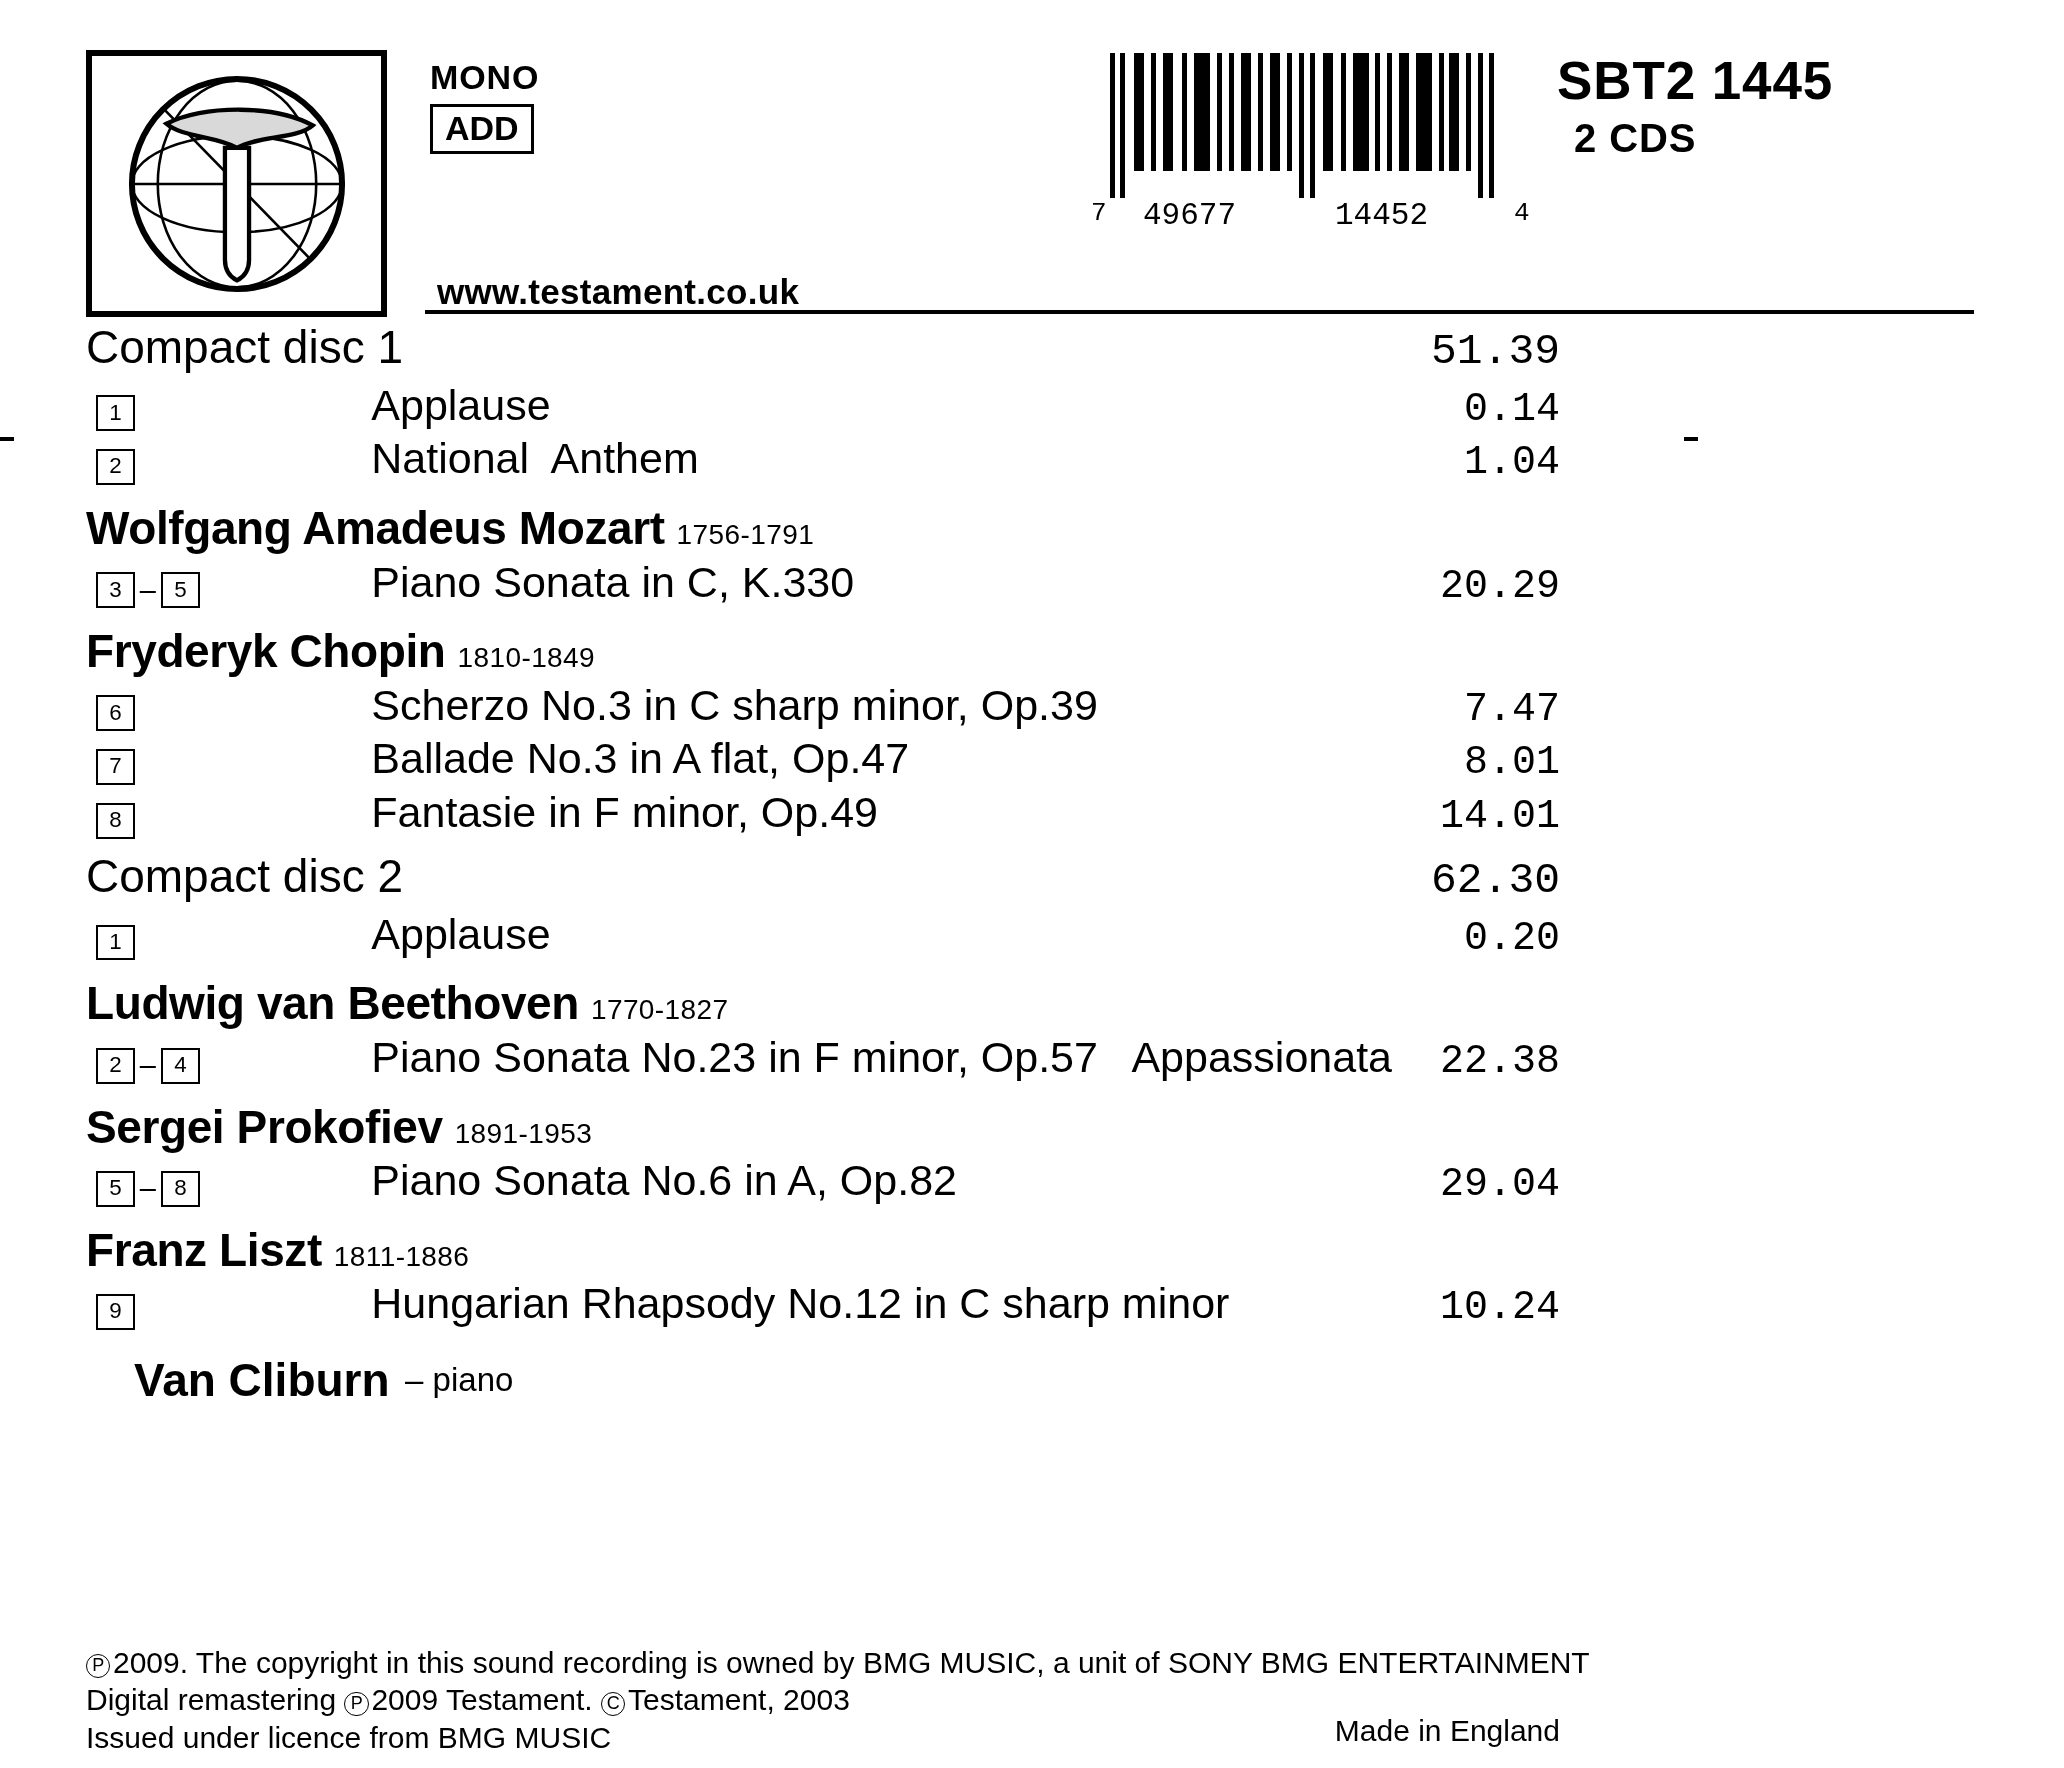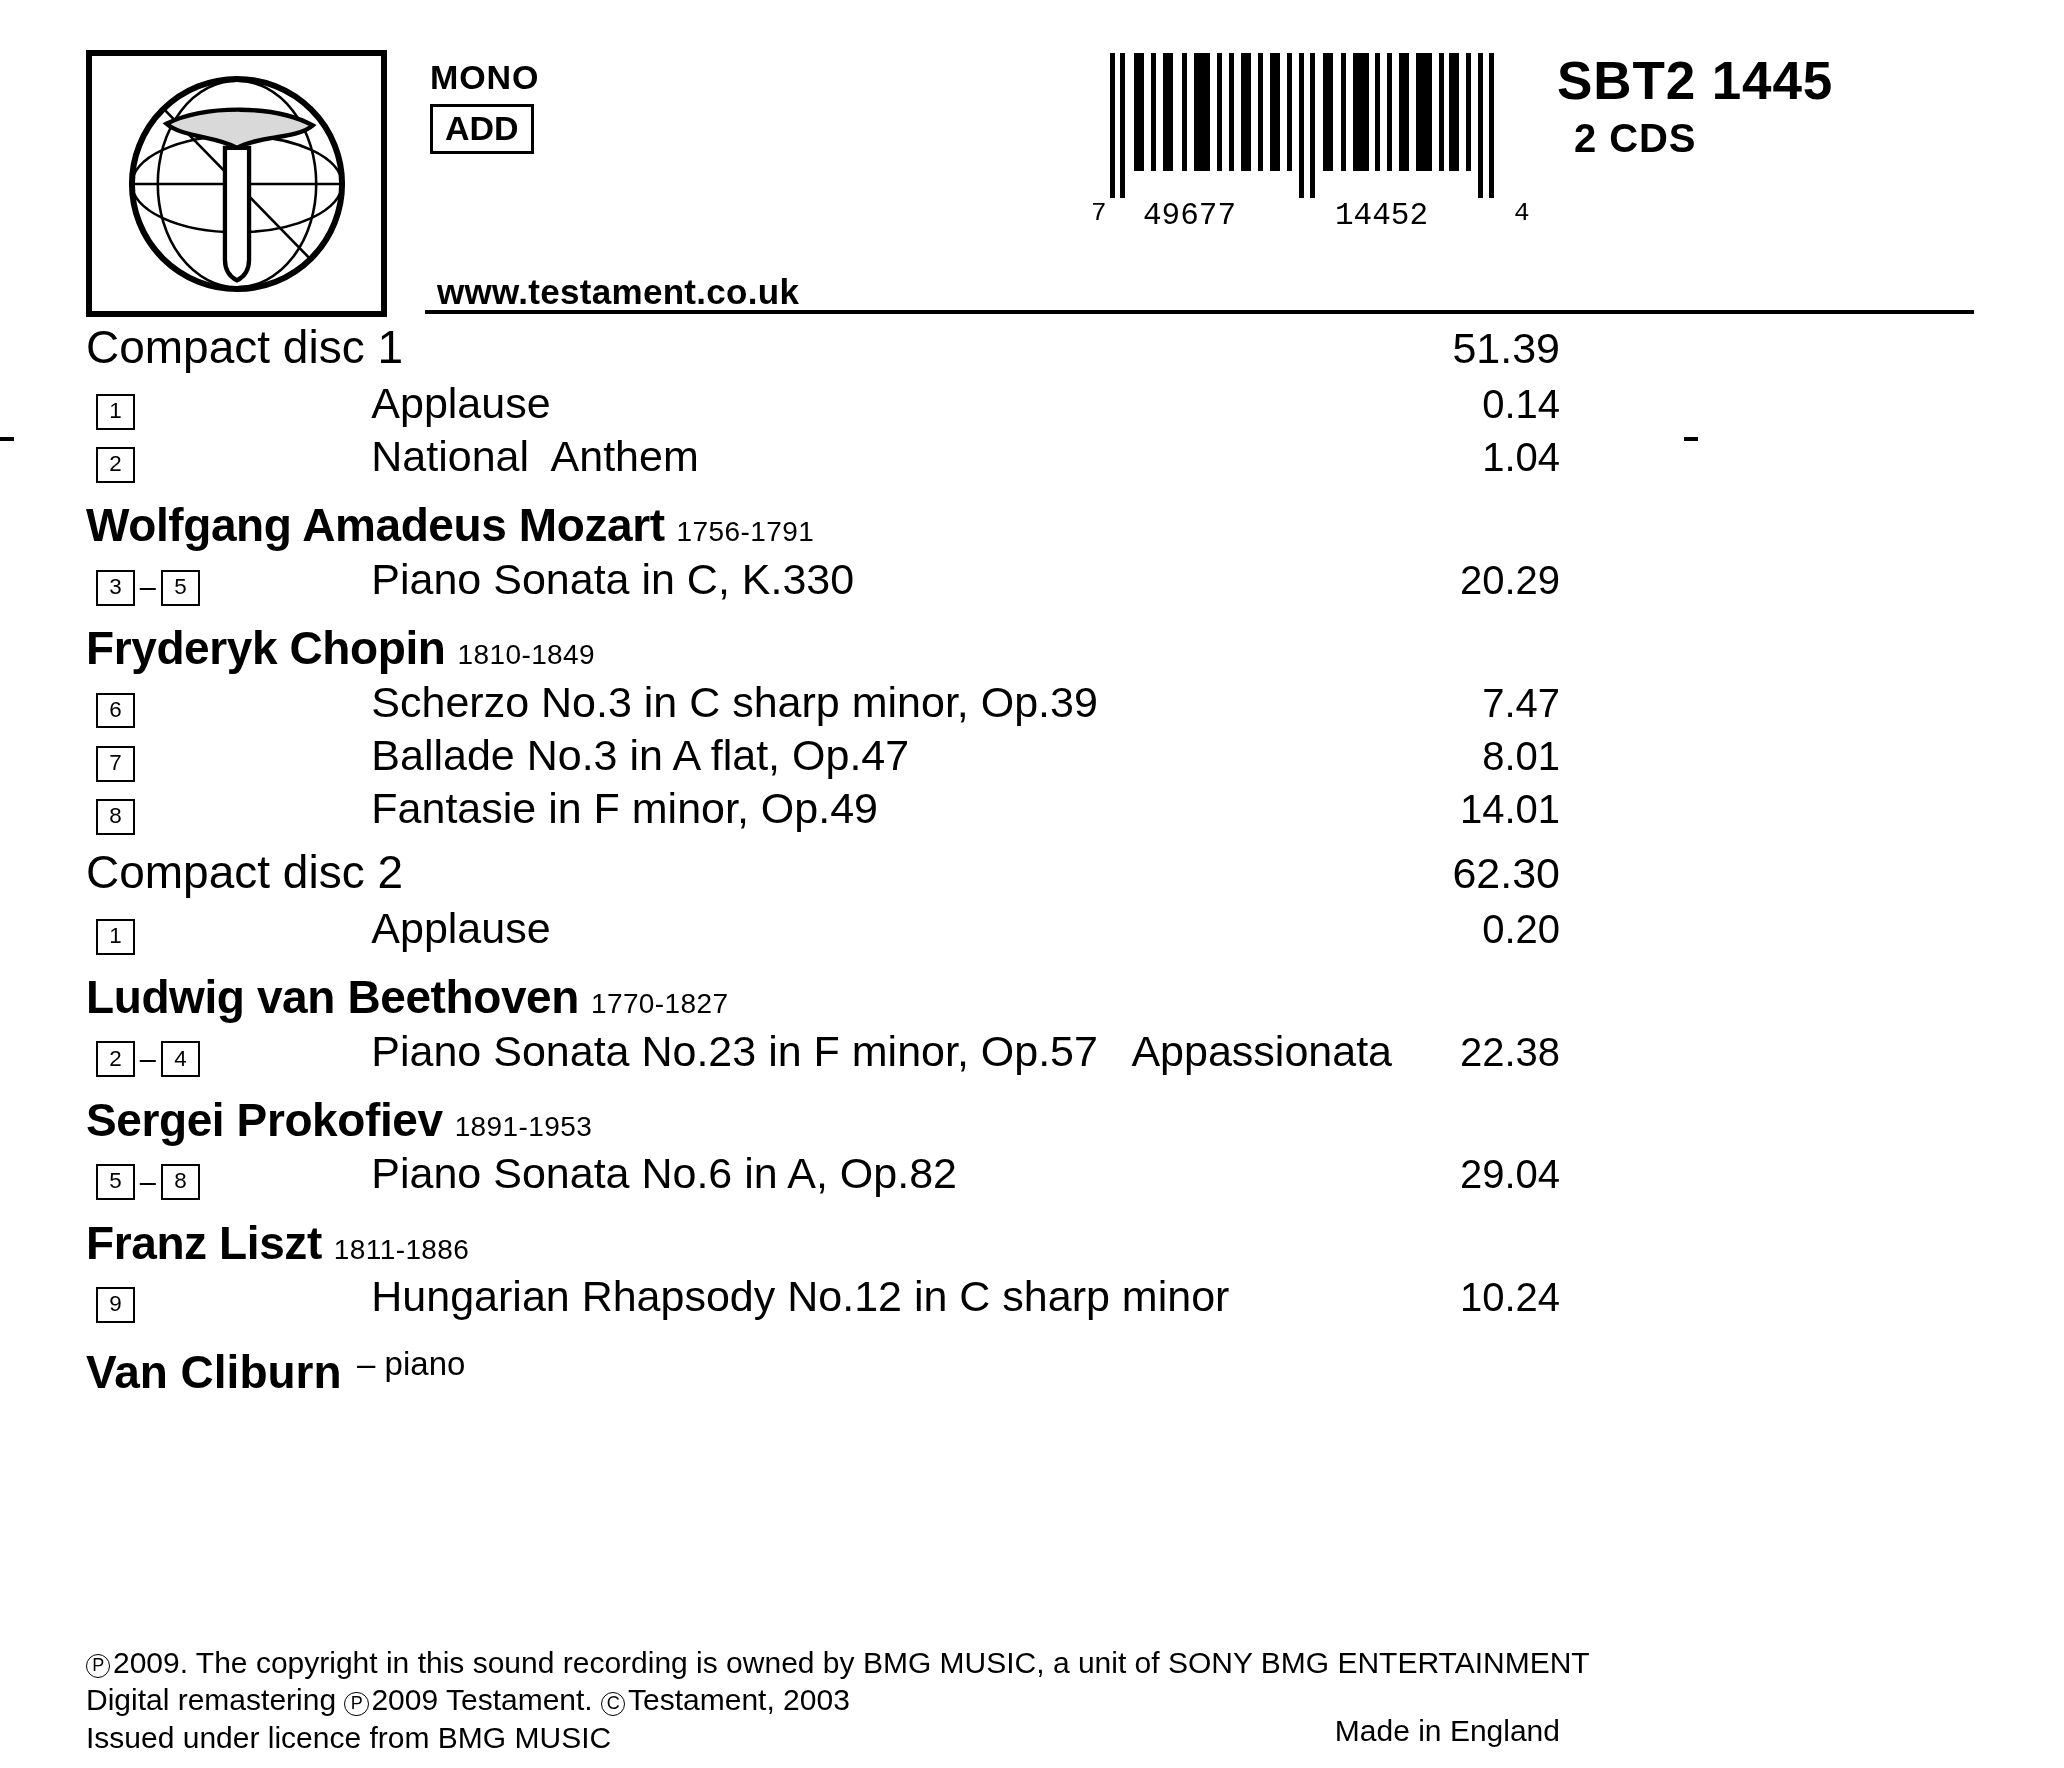--- a/index.html
+++ b/index.html
@@ -160,20 +160,21 @@
   .disc-title {
     font-size: 46px;
     line-height: 1.18;
     flex: 0 0 auto;
   }
   .spacer { flex: 1 1 auto; }
   .time {
     font-size: 40px;
     flex: 0 0 auto;
     white-space: nowrap;
+    font-family: Liberation Mono, monospace;
   }
   .disc-row .time { font-size: 43px; }
 
   .track-row {
     margin-top: 1.7px;
   }
   .num-col {
     flex: 0 0 275px;
     display: flex;
     align-items: center;
@@ -213,21 +214,22 @@
   }
   .composer-dates {
     font-size: 28px;
     margin-left: 12px;
     letter-spacing: 0.4px;
   }
 
   .performer-row {
     margin-top: 22.4px;
     display: flex;
-    align-items: flex-start;
+    align-items: center;
+    margin-left: 48px;
   }
   .performer-name {
     font-size: 46px;
     font-weight: bold;
   }
   .performer-role {
     font-size: 33px;
     margin-left: 15.5px;
   }
 

